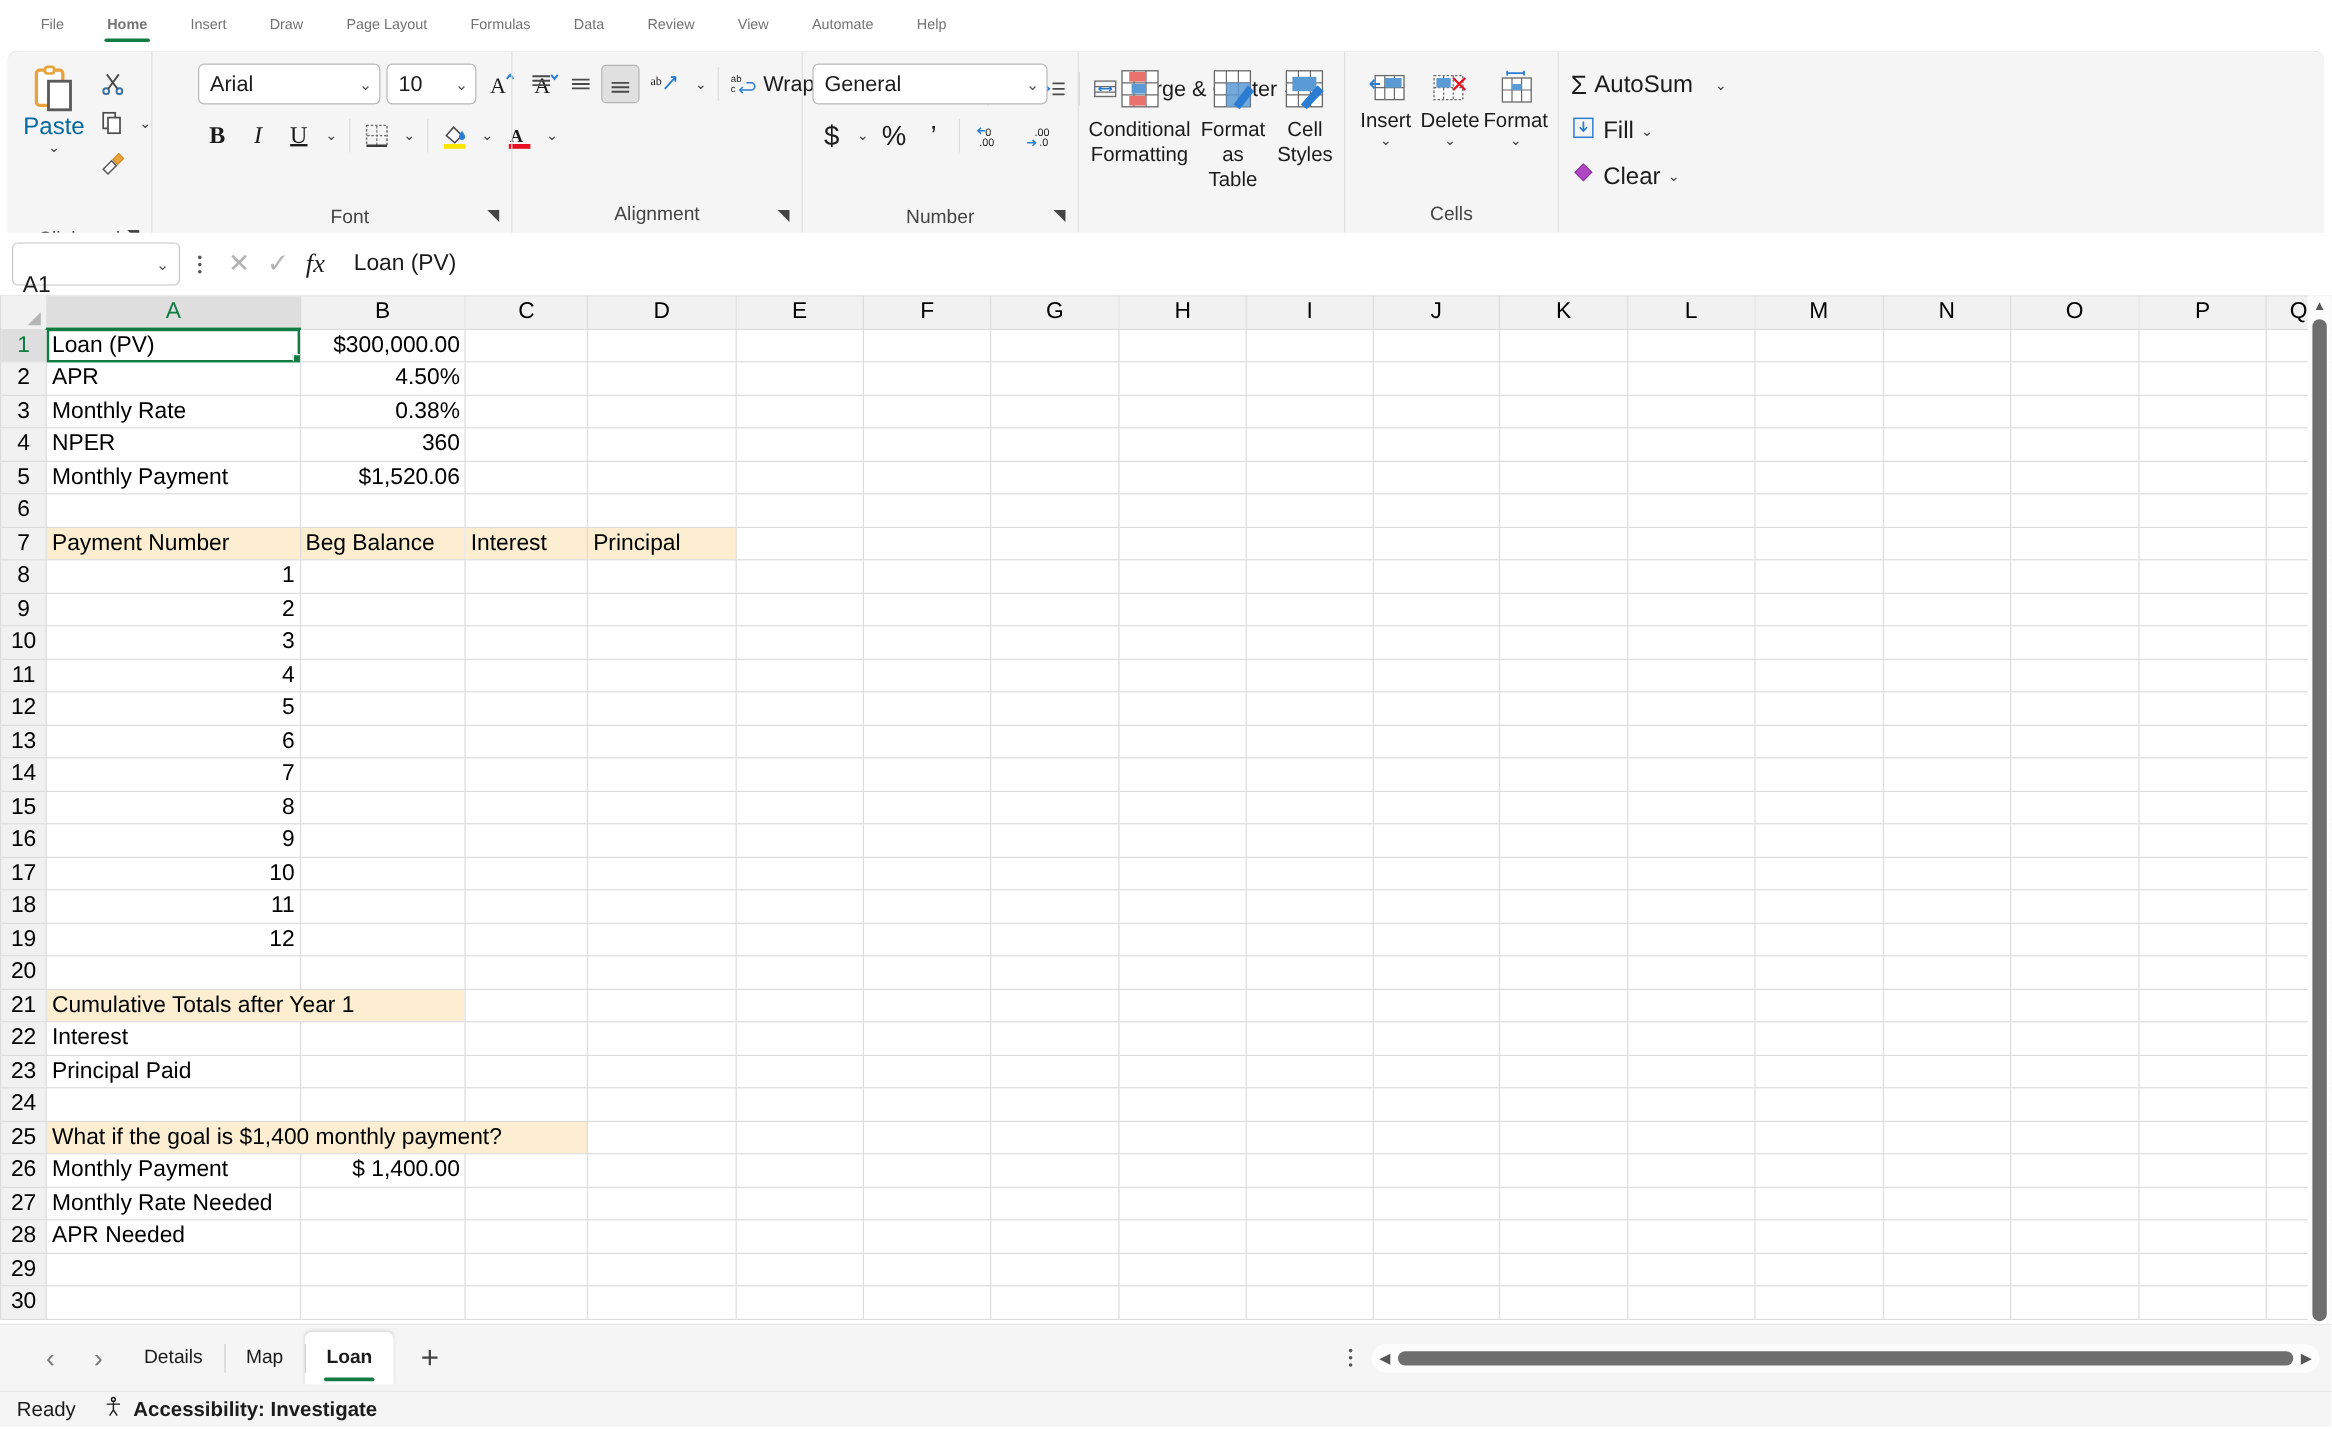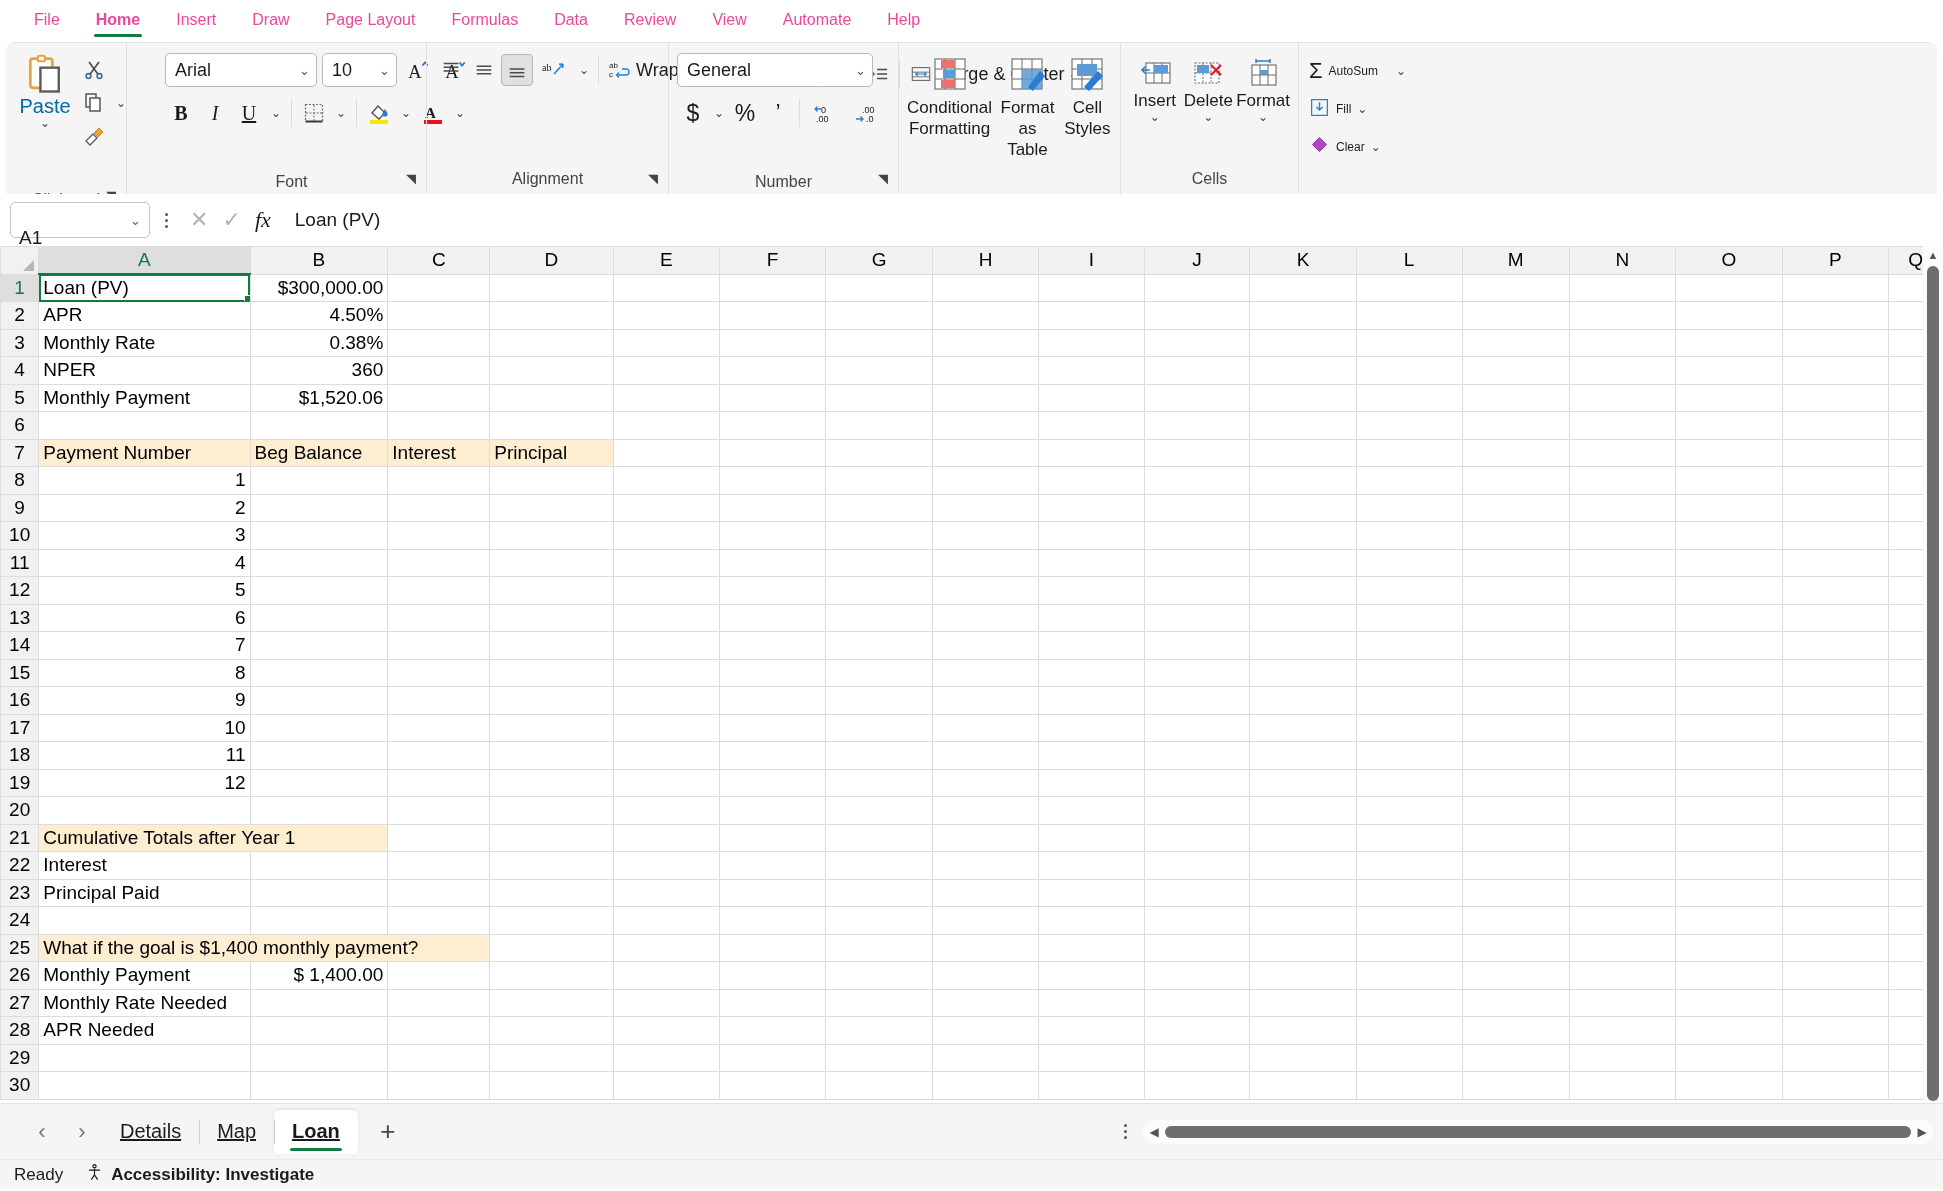--- a/index.html
+++ b/index.html
@@ -13,22 +13,22 @@
   
   .ribbon-tabs {
     height: 42px;
     background: #ffffff;
     display: flex;
     align-items: center;
     padding-left: 18px;
     gap: 4px;
   }
   .tab {
-    font-size: 16px;
-    color: #ec4899;
+    font-size: 12px;
+    color: #737373;
     padding: 6px 16px 8px 16px;
     border-radius: 5px;
     cursor: default;
     position: relative;
     white-space: nowrap;
   }
   .tab.active { font-weight: bold; }
   .tab.active::after {
     content: "";
     position: absolute;
@@ -128,21 +128,21 @@
   
   .cellsgrp { width: 178px; }
   .cell-btn { width: 56px; display:flex; flex-direction:column; align-items:center; padding-top:6px;}
   .cell-ico { width: 42px; height: 34px; }
   .cell-lbl { font-size: 17px; color:#1b1b1b; }
   .cell-chev { font-size: 12px; color:#444; line-height: 12px; }
 
   
   .editgrp { width: 150px; }
   .ed-row { display:flex; align-items:center; height:32px; gap:6px; padding: 0 2px;}
-  .ed-lbl { font-size: 12px; color:#1b1b1b; }
+  .ed-lbl { font-size: 20px; color:#1b1b1b; }
   .ed-chev { font-size: 12px; color:#444; }
 
   
   .formula-bar {
     height: 52px; background: #ffffff;
     display: flex; align-items: center; gap: 8px;
     padding: 0 10px;
   }
   .namebox {
     width: 140px; height: 36px; border: 1px solid #c6c6c6; border-radius: 5px;
@@ -214,22 +214,22 @@
   .vs-thumb { width:12px; background:#6e6e6e; border-radius:6px; flex:1; margin: 2px 0; }
 
   
   .sheetbar {
     height: 56px; background: #f5f5f5; display:flex; align-items:center;
     padding-left: 22px; gap: 0px;
     border-top: 1px solid #e4e4e4;
   }
   .navarrow { width: 40px; text-align:center; font-size: 22px; color:#777; }
   .stab {
-    font-size: 20px; color:#1b1b1b; padding: 0 18px;
-    height: 44px; display:flex; align-items:center; position:relative;text-decoration:underline;
+    font-size: 16px; color:#1b1b1b; padding: 0 18px;
+    height: 44px; display:flex; align-items:center; position:relative;
   }
   .stab + .stab::before {
     content:""; position:absolute; left:0; top:10px; bottom:10px; width:1px; background:#d0d0d0;
   }
   .stab.active {
     background:#fff; border-radius: 6px 6px 0 0; font-weight: bold;
     box-shadow: 0 -1px 3px rgba(0,0,0,.10);
   }
   .stab.active::after {
     content:""; position:absolute; left:16px; right:16px; bottom:3px; height:3px;

